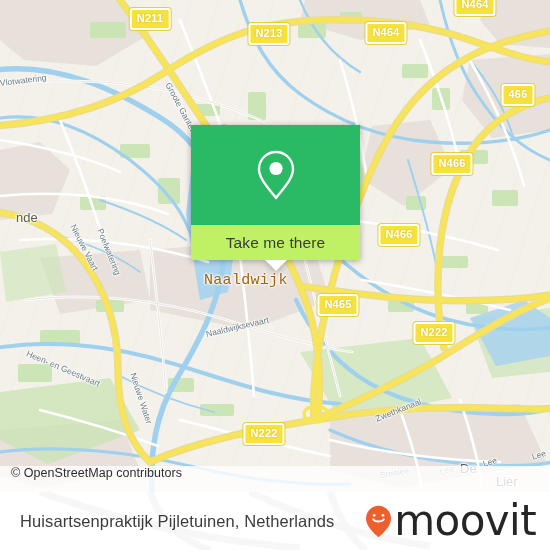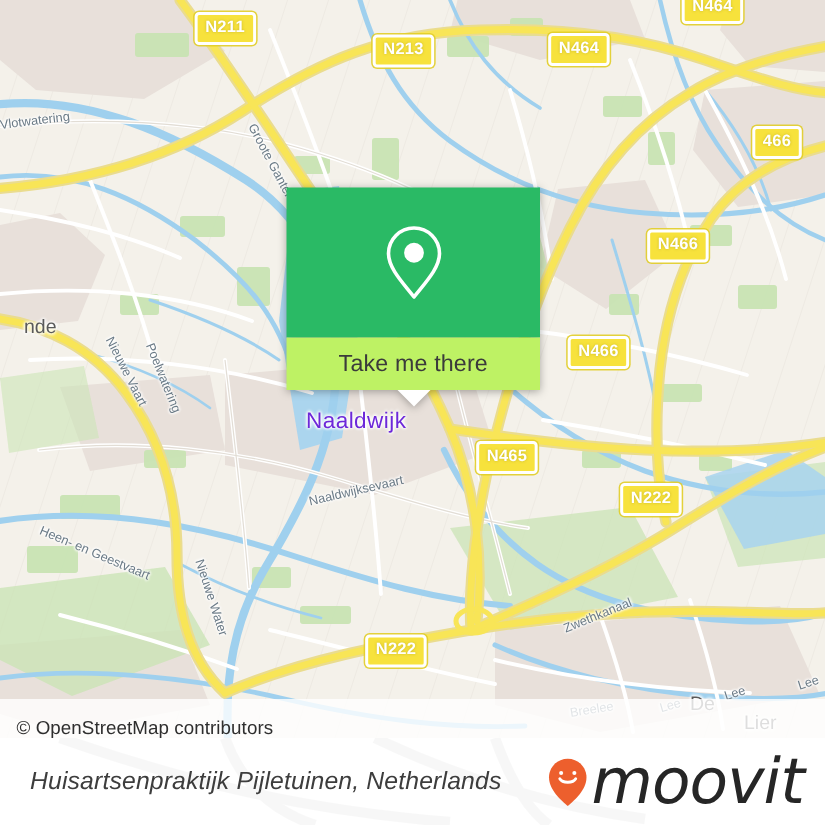--- a/index.html
+++ b/index.html
@@ -42,24 +42,25 @@
 
   
   .maplabel {
     position: absolute;
     white-space: nowrap;
     transform-origin: 0 50%;
     pointer-events: none;
     font-family: "Liberation Sans", sans-serif;
   }
   .lbl-city {
-    color: #6d28d9;
+    color: #a16207;
     font-size: 15px;
     letter-spacing: .3px;
     text-shadow: 1px 0 2px #fff, -1px 0 2px #fff, 0 1px 2px #fff, 0 -1px 2px #fff;
+    font-family: Liberation Mono, monospace;
   }
   .lbl-city-sm {
     color: #5a5a5a;
     font-size: 13px;
     text-shadow: 1px 0 2px #fff, -1px 0 2px #fff, 0 1px 2px #fff, 0 -1px 2px #fff;
   }
   .lbl-water {
     color: #6a7a86;
     font-size: 8.5px;
     text-shadow: 1px 0 1.5px #fff, -1px 0 1.5px #fff, 0 1px 1.5px #fff, 0 -1px 1.5px #fff;
@@ -99,40 +100,39 @@
     border-right: 11px solid transparent;
     border-top: 11px solid #ffffff;
   }
 
   
   #attribution {
     position: absolute;
     left: 0; bottom: 0;
     width: 550px; height: 26px;
     background: rgba(255,255,255,.80);
-    display: flex; align-items: flex-end;
+    display: flex; align-items: flex-start;
     z-index: 30;
   }
   #attribution-text {
     color: #2e2e2e;
     font-size: 12.5px;
     padding-left: 11px;
     letter-spacing: .05px;
   }
 
   
   #footer {
     position: absolute;
     left: 0; top: 492px;
     width: 550px; height: 58px;
     background: #ffffff;
     display: flex; align-items: center; justify-content: space-between;
     padding: 0 14px 0 20px;
     overflow: hidden;
-    font-style: italic;
   }
   #footer-watermark {
     position: absolute; left: 0; top: -492px;
     width: 550px; height: 550px;
     opacity: .055; pointer-events: none;
   }
   #footer-title {
     position: relative;
     color: #3d3d3d;
     font-size: 16.5px;

